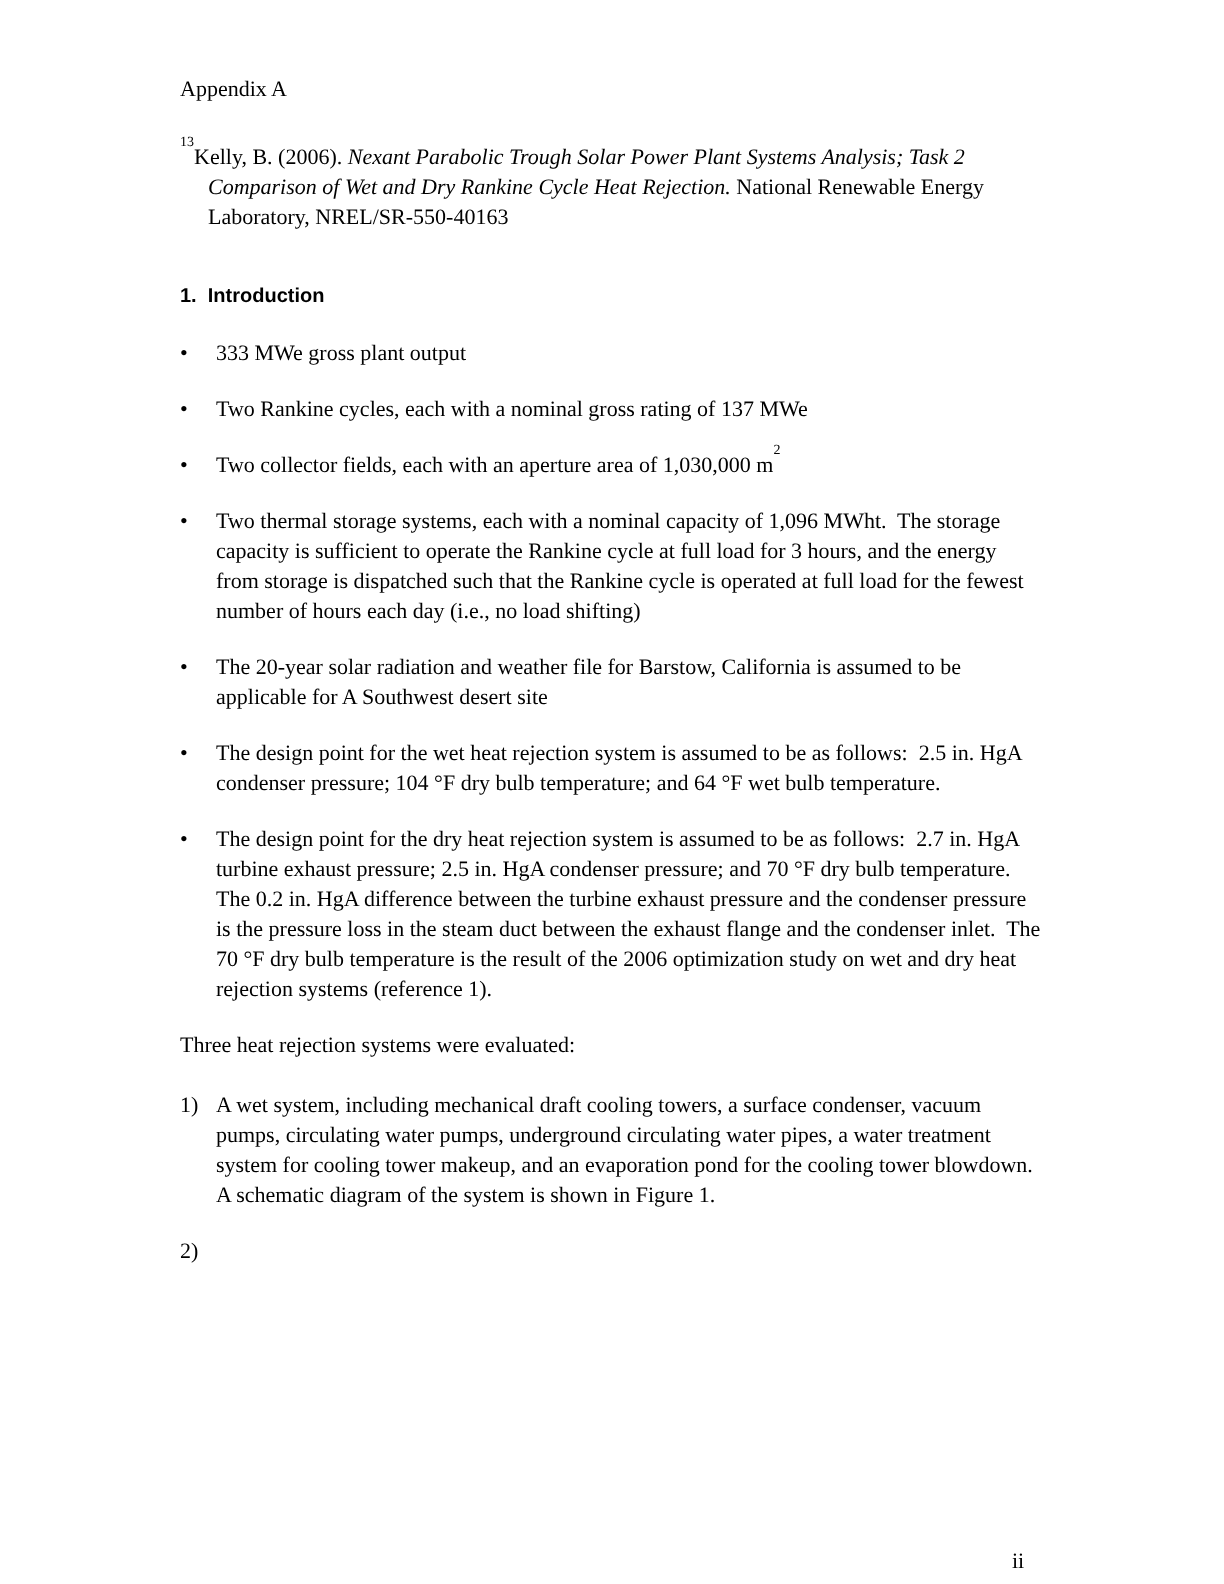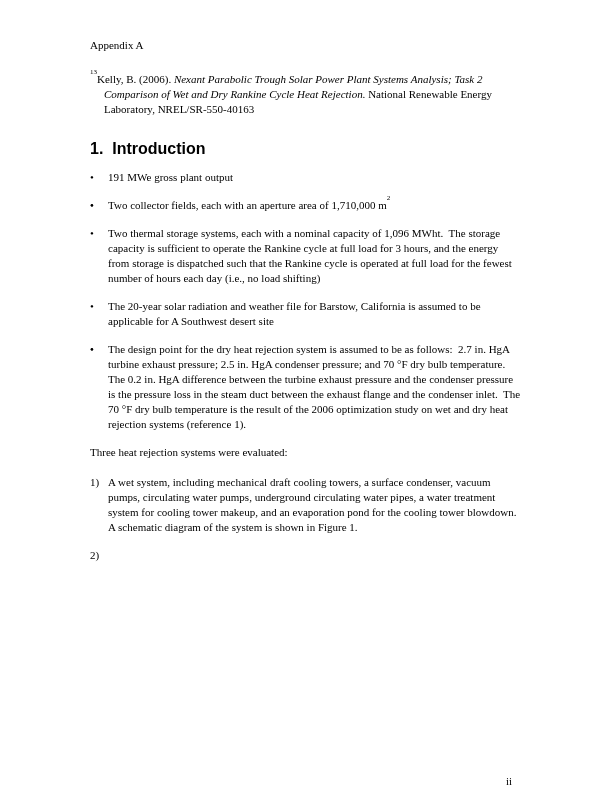--- a/index.html
+++ b/index.html
@@ -26,21 +26,21 @@
   .para { margin-bottom: 15px; }
   .reference {
     padding-left: 14px;
     text-indent: -14px;
     margin-bottom: 24px;
   }
   .reference .t { text-indent: 0; }
   .italic { font-style: italic; }
   .section-heading {
     font-family: "Liberation Sans", sans-serif;
-    font-size: 16px;
+    font-size: 10px;
     font-weight: bold;
     margin: 16px 0 14px 0;
   }
   ul.bullet-list, ol.numbered-list { list-style: none; }
   .bullet-item, .numbered-item {
     position: relative;
     padding-left: 18px;
     margin-bottom: 13px;
   }
   .marker {
@@ -70,26 +70,26 @@
 
     <div class="header-line t">Appendix A</div>
 
 
     <p class="reference"><sup class="sup">13</sup><span class="t">Kelly, B. (2006). </span><span class="t italic">Nexant Parabolic Trough Solar Power Plant Systems Analysis; Task 2 Comparison of Wet and Dry Rankine Cycle Heat Rejection.</span><span class="t"> National Renewable Energy Laboratory, NREL/SR-550-40163</span></p>
 
     <h2 class="section-heading t">1.  Introduction</h2>
 
 
     <ul class="bullet-list">
-      <li class="bullet-item"><span class="marker t">•</span><span class="t">191 MWe gross plant output</span></li>
-      <li class="bullet-item"><span class="marker t">•</span></li>
-      <li class="bullet-item"><span class="marker t">•</span><span class="t">Two collector fields, each with an aperture area of 1,710,000 m</span><sup class="sup">2</sup></li>
+      <li class="bullet-item"><span class="marker t">•</span><span class="t">333 MWe gross plant output</span></li>
+      <li class="bullet-item"><span class="marker t">•</span><span class="t">Two Rankine cycles, each with a nominal gross rating of 137 MWe</span></li>
+      <li class="bullet-item"><span class="marker t">•</span><span class="t">Two collector fields, each with an aperture area of 1,030,000 m</span><sup class="sup">2</sup></li>
       <li class="bullet-item"><span class="marker t">•</span><span class="t">Two thermal storage systems, each with a nominal capacity of 1,096 MWht.  The storage capacity is sufficient to operate the Rankine cycle at full load for 3 hours, and the energy from storage is dispatched such that the Rankine cycle is operated at full load for the fewest number of hours each day (i.e., no load shifting)</span></li>
       <li class="bullet-item"><span class="marker t">•</span><span class="t">The 20-year solar radiation and weather file for Barstow, California is assumed to be applicable for A Southwest desert site</span></li>
-      <li class="bullet-item"><span class="marker t">•</span></li>
+      <li class="bullet-item"><span class="marker t">•</span><span class="t">The design point for the wet heat rejection system is assumed to be as follows:  2.5 in. HgA condenser pressure; 104 °F dry bulb temperature; and 64 °F wet bulb temperature.</span></li>
       <li class="bullet-item"><span class="marker t">•</span><span class="t">The design point for the dry heat rejection system is assumed to be as follows:  2.7 in. HgA turbine exhaust pressure; 2.5 in. HgA condenser pressure; and 70 °F dry bulb temperature.  The 0.2 in. HgA difference between the turbine exhaust pressure and the condenser pressure is the pressure loss in the steam duct between the exhaust flange and the condenser inlet.  The 70 °F dry bulb temperature is the result of the 2006 optimization study on wet and dry heat rejection systems (reference 1).</span></li>
     </ul>
 
     <p class="para t">Three heat rejection systems were evaluated:</p>
 
     <ol class="numbered-list">
       <li class="numbered-item"><span class="marker t">1)</span><span class="t">A wet system, including mechanical draft cooling towers, a surface condenser, vacuum pumps, circulating water pumps, underground circulating water pipes, a water treatment system for cooling tower makeup, and an evaporation pond for the cooling tower blowdown.  A schematic diagram of the system is shown in Figure 1.</span></li>
       <li class="numbered-item"><span class="marker t">2)</span></li>
     </ol>
 

